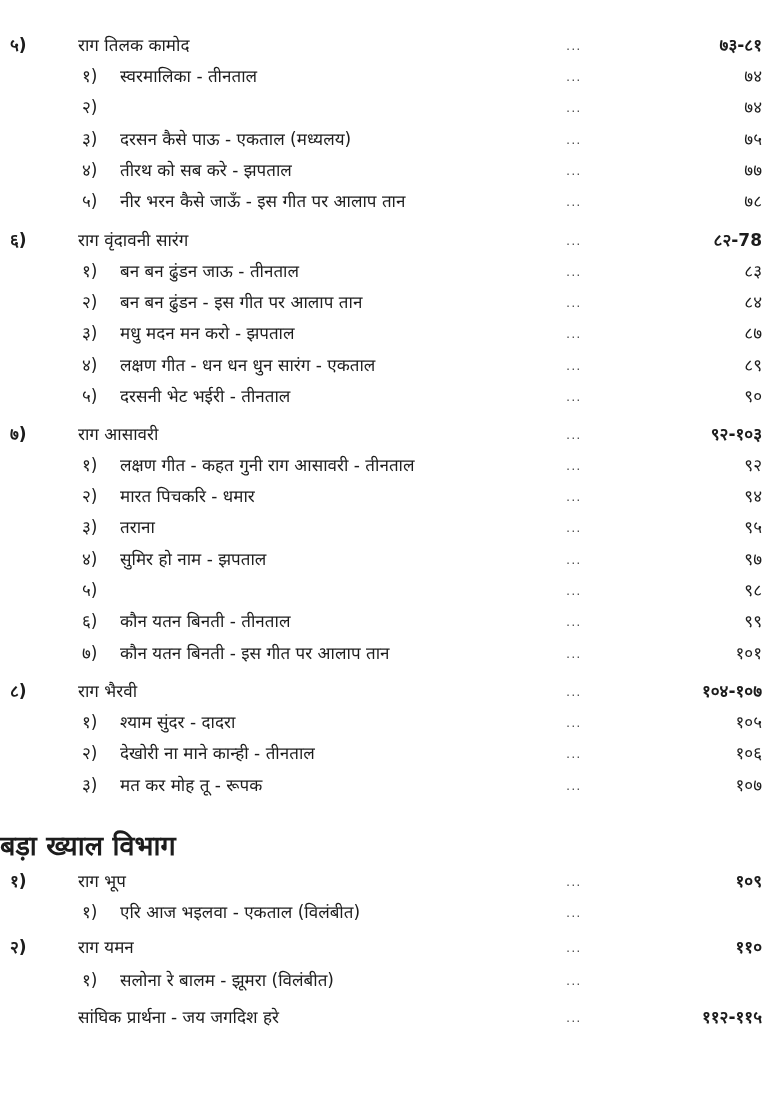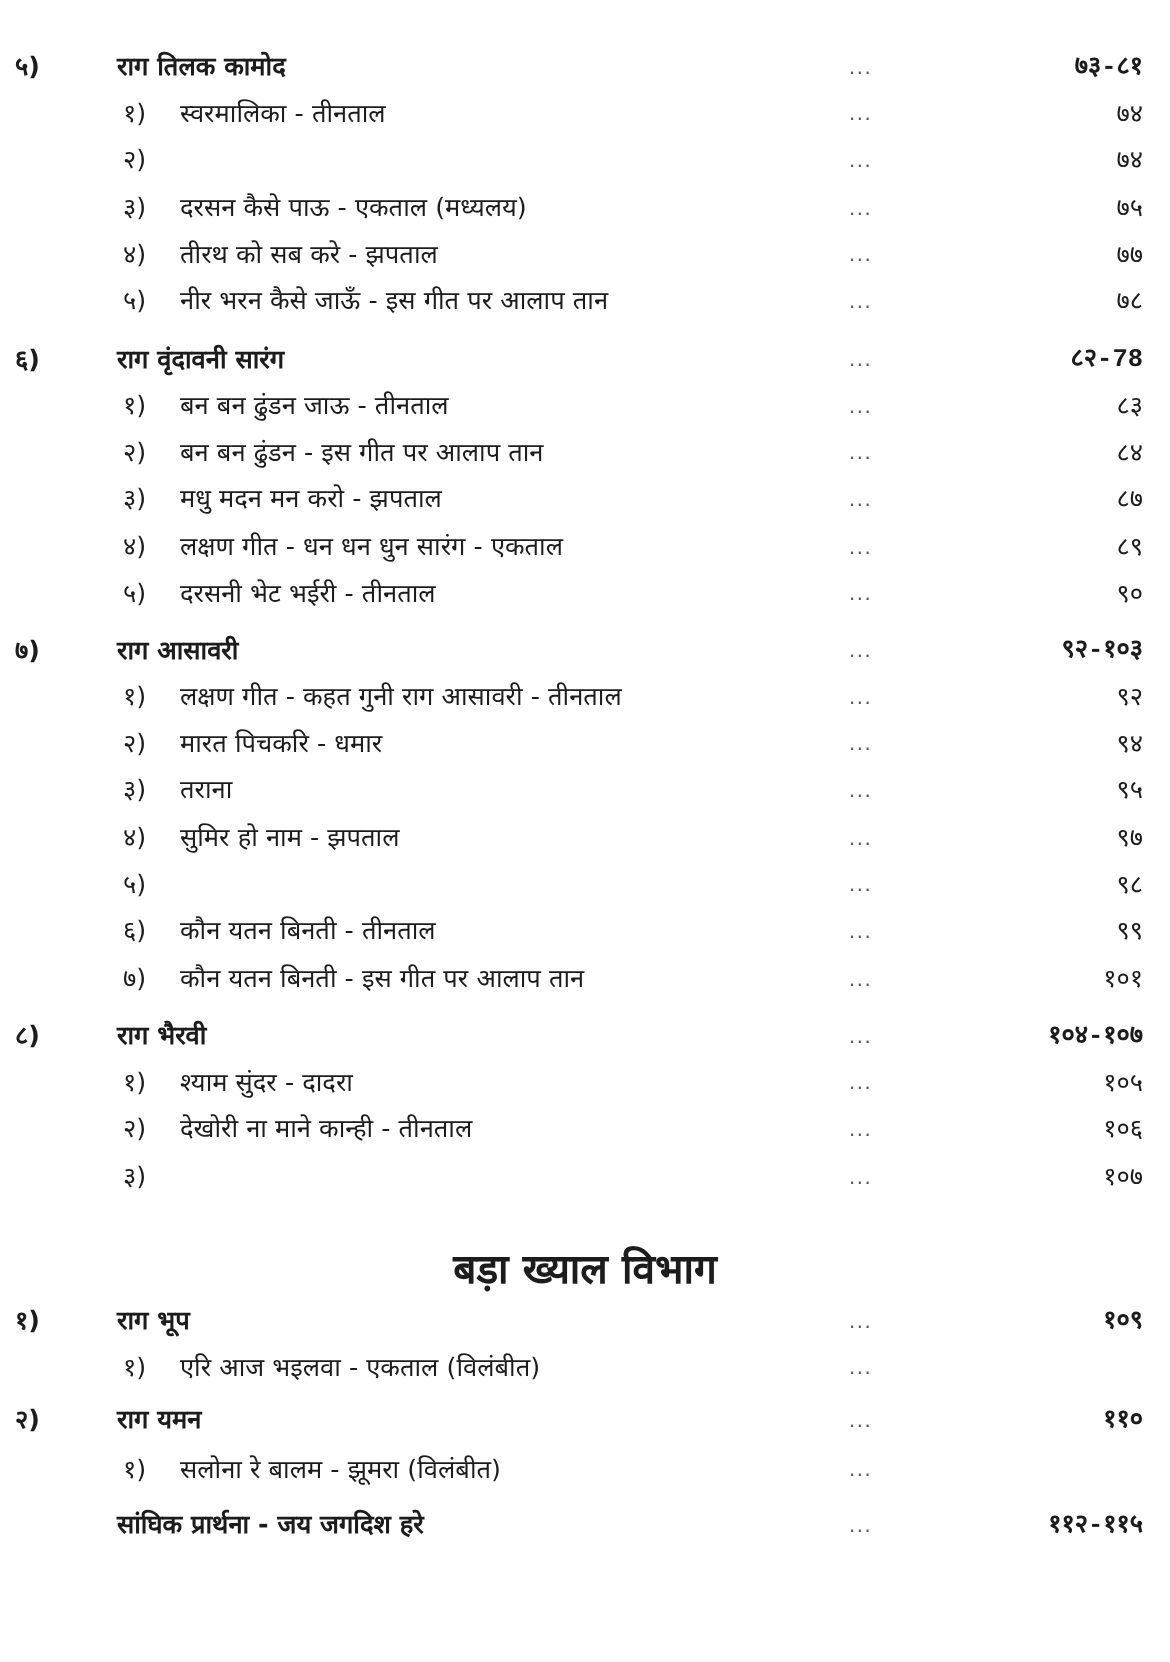--- a/index.html
+++ b/index.html
@@ -12,26 +12,26 @@
   .page { position: absolute; left: 0; top: 0; width: 780px; }
   .row {
     position: absolute; left: 0; width: 780px; height: 31px;
     font-size: 17px; line-height: 31px;
   }
   .row .num { position: absolute; white-space: nowrap; }
   .row .title { position: absolute; white-space: nowrap; }
   .row .dots { position: absolute; left: 566px; font-size: 13px; color: #555; letter-spacing: 1px; }
   .row .page-no { position: absolute; right: 18px; white-space: nowrap; font-size: 17px; }
   .section .num { left: 10px; font-weight: bold; }
-  .section .title { left: 78px; font-weight: bold; }
-  .section .page-no { font-weight: bold; font-family: Liberation Mono, monospace; }
+  .section .title { left: 78px; font-weight: normal; }
+  .section .page-no { font-weight: bold; }
   .item .num { left: 82px; }
   .item .title { left: 120px; }
   .heading {
-    position: absolute; left: 0; width: 780px; top: 826px; text-align: center;
+    position: absolute; left: 0; width: 780px; top: 826px; text-align: left;
     font-size: 27px; font-weight: bold; box-sizing: border-box;
   }
 </style>
 </head>
 <body>
 
 <div class="page">
 
   <div class="row section" style="top:30px">
     <span class="num">५)</span>
@@ -167,20 +167,21 @@
     <span class="page-no">१०५</span>
   </div>
   <div class="row item" style="top:738px">
     <span class="num">२)</span>
     <span class="title">देखोरी ना माने कान्ही - तीनताल</span>
     <span class="dots">...</span>
     <span class="page-no">१०६</span>
   </div>
   <div class="row item" style="top:770px">
     <span class="num">३)</span>
+    <span class="title">मत कर मोह तू - रूपक</span>
     <span class="dots">...</span>
     <span class="page-no">१०७</span>
   </div>
 
   <div class="heading">बड़ा ख्याल विभाग</div>
 
   <div class="row section" style="top:866px">
     <span class="num">१)</span>
     <span class="title">राग भूप</span>
     <span class="dots">...</span>

